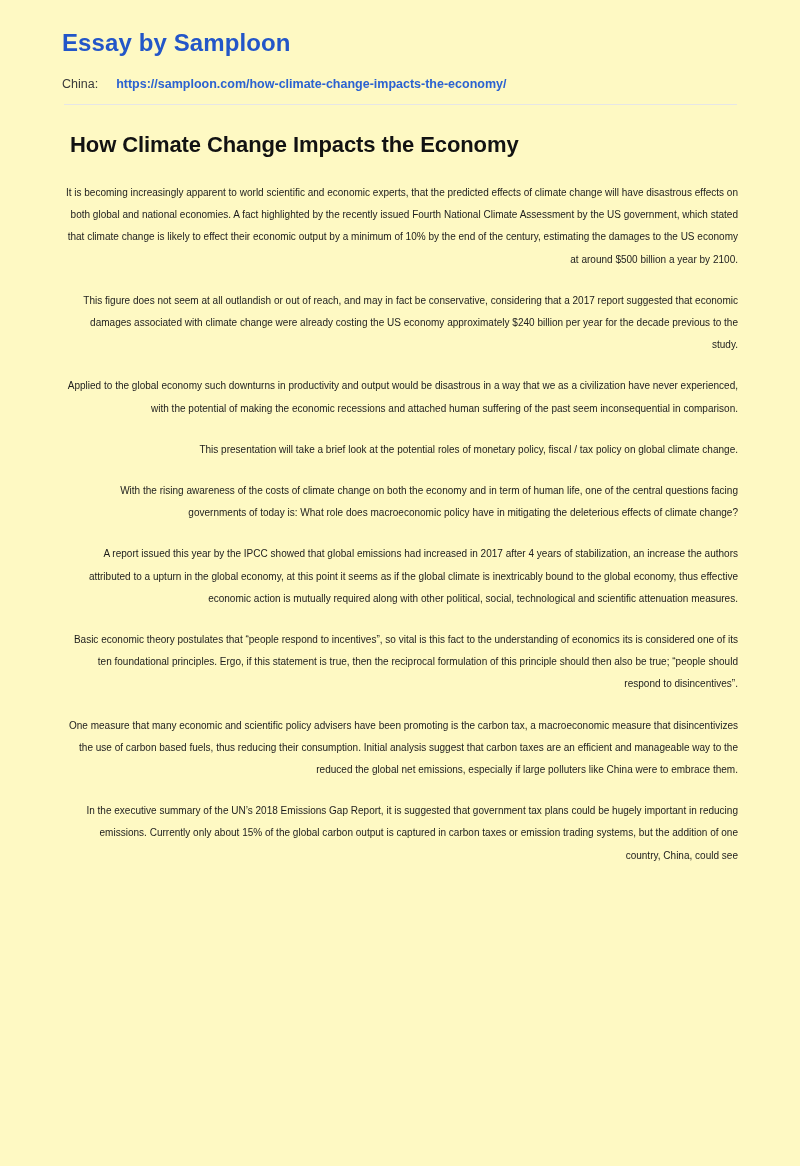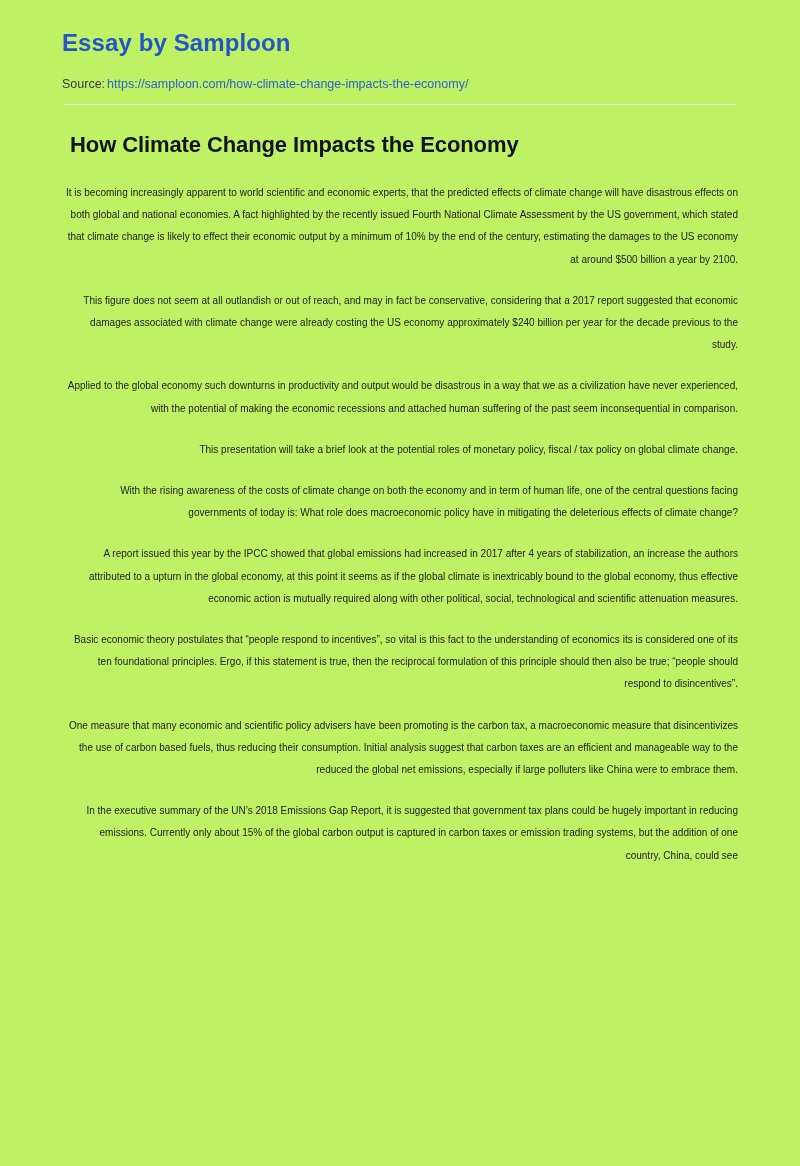--- a/index.html
+++ b/index.html
@@ -16,21 +16,21 @@
     color: #1b1b1b;
     -webkit-font-smoothing: antialiased;
   }
 
   .page {
     position: relative;
     width: 800px;
     height: 1166px;
     box-sizing: border-box;
     padding: 0;
-    background: #bef264;
+    background: #fef9c3;
     overflow: hidden;
   }
 
   .content {
     position: absolute;
     left: 62px;
     top: 0;
     width: 676px;
   }
 
@@ -52,22 +52,22 @@
     line-height: 1.35;
     color: #3a3a3a;
     white-space: nowrap;
   }
   .source-label {
     color: #3a3a3a;
   }
   .source-url {
     color: #2b62d1;
     text-decoration: none;
-    font-weight: 400;
-    margin-left: 2px;
+    font-weight: 700;
+    margin-left: 18px;
   }
 
   .divider {
     margin-top: 12px;
     width: 673px;
     height: 1px;
     background: #e6e6e6;
     border: 0;
   }
 
@@ -102,21 +102,21 @@
 </style>
 </head>
 <body>
 
 <div class="page">
   <div class="content">
 
     <h1 class="brand">Essay by Samploon</h1>
 
     <p class="source-line">
-      <span class="source-label">Source:</span><a class="source-url" href="#">https://samploon.com/how-climate-change-impacts-the-economy/</a>
+      <span class="source-label">China:</span><a class="source-url" href="#">https://samploon.com/how-climate-change-impacts-the-economy/</a>
     </p>
 
     <hr class="divider">
 
     <h2 class="article-title">How Climate Change Impacts the Economy</h2>
 
     <div class="body-copy">
       <p>It is becoming increasingly apparent to world scientific and economic experts, that the predicted effects of climate change will have disastrous effects on both global and national economies. A fact highlighted by the recently issued Fourth National Climate Assessment by the US government, which stated that climate change is likely to effect their economic output by a minimum of 10% by the end of the century, estimating the damages to the US economy at around $500 billion a year by 2100.</p>
       <p>This figure does not seem at all outlandish or out of reach, and may in fact be conservative, considering that a 2017 report suggested that economic damages associated with climate change were already costing the US economy approximately $240 billion per year for the decade previous to the study.</p>
       <p>Applied to the global economy such downturns in productivity and output would be disastrous in a way that we as a civilization have never experienced, with the potential of making the economic recessions and attached human suffering of the past seem inconsequential in comparison.</p>

